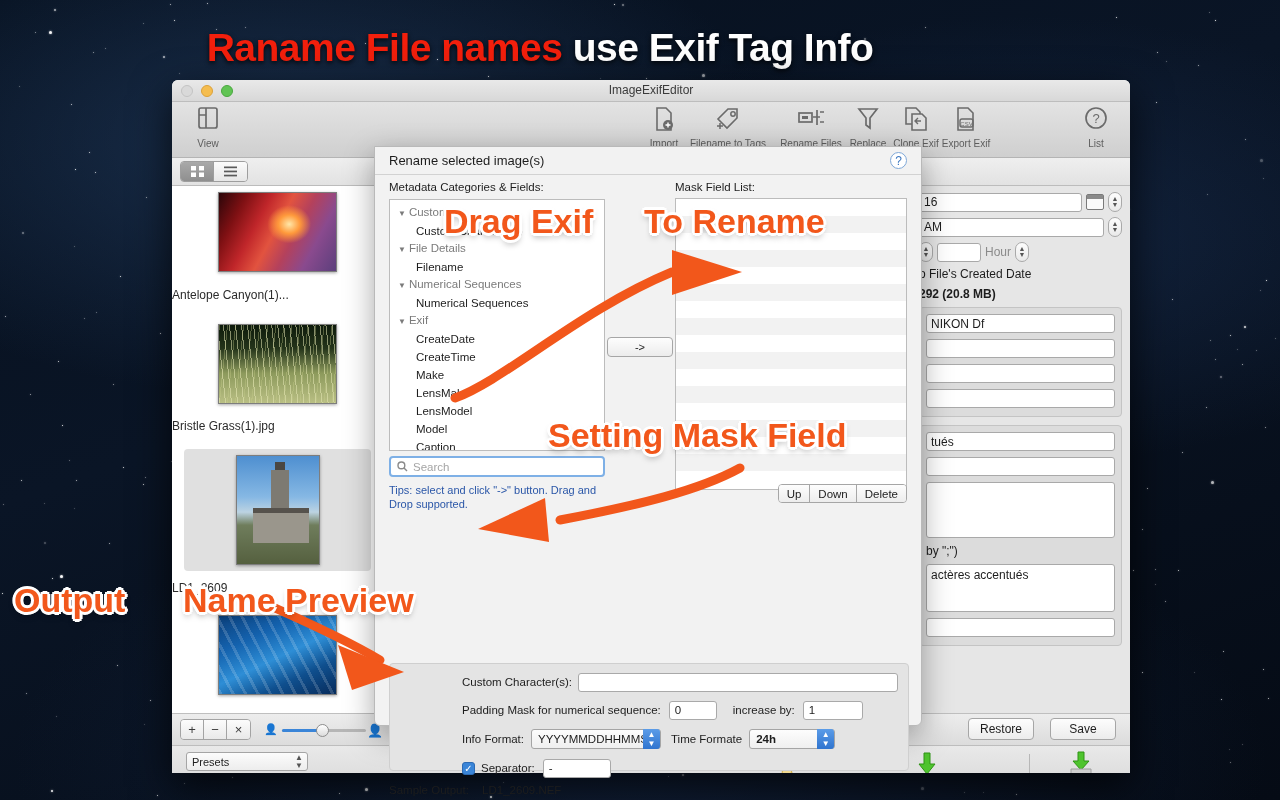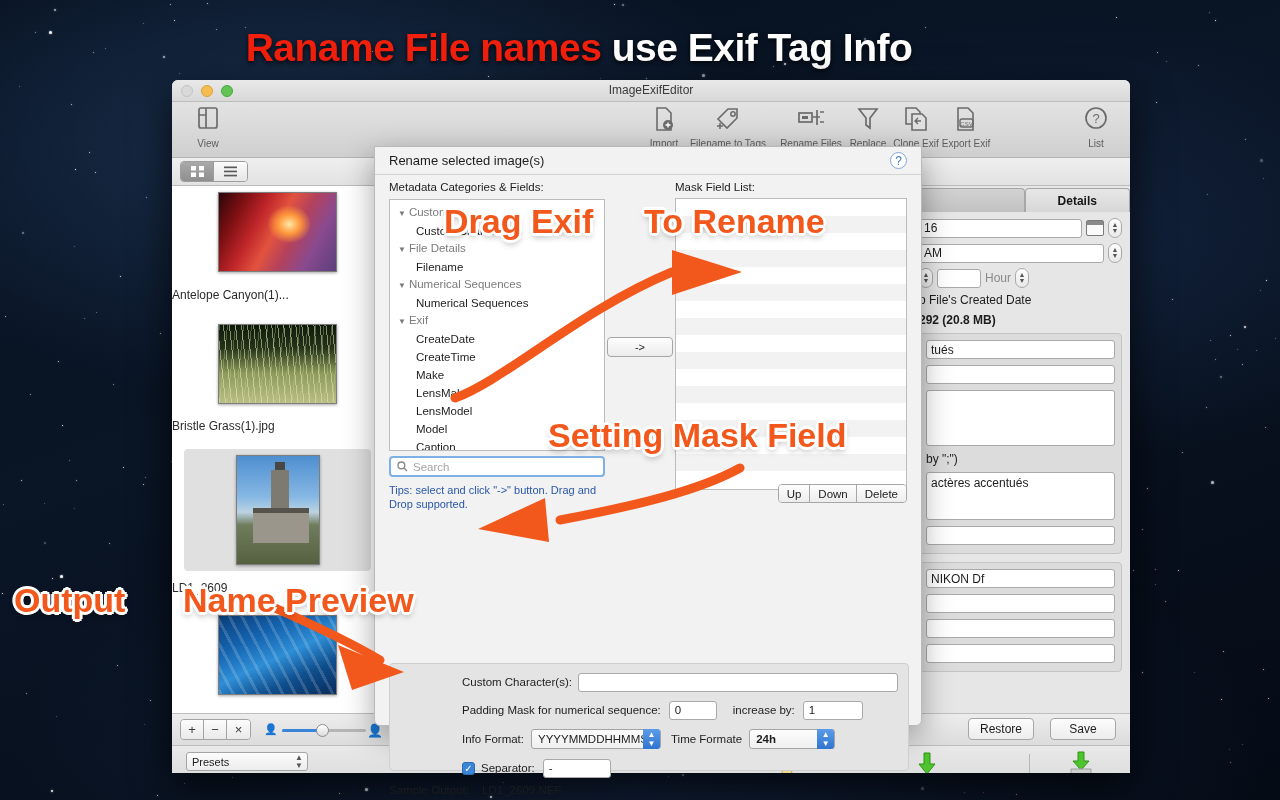--- a/index.html
+++ b/index.html
@@ -25,21 +25,20 @@
     box-shadow: 0 0 2px rgba(255,255,255,.8);
   }
 
   
   #headline {
     position: absolute; top: 26px; left: 0; width: 1080px;
     text-align: center;
     font-size: 39px; font-weight: bold; letter-spacing: -.5px;
     white-space: nowrap;
     font-family: "Liberation Sans", sans-serif;
-    margin-left: 39px;
   }
   #headline .red { color: #f21f0c; text-shadow: 0 2px 5px rgba(0,0,0,.8); }
   #headline .white { color: #ffffff; text-shadow: 0 2px 5px rgba(0,0,0,.8); }
 
   
   #app-window {
     position: absolute; left: 172px; top: 80px; width: 958px; height: 693px;
     background: #ececec;
     border-radius: 6px 6px 0 0;
     box-shadow: 0 14px 40px rgba(0,0,0,.75);
@@ -771,24 +770,20 @@
       <div class="thumb-label sel-lbl">LD1_2609</div>
 
       <div class="thumb-cell" style="padding-top:14px;">
         <div class="thumb-img"><div class="pic-ice"></div></div>
       </div>
     </div>
 
     <div id="center"></div>
 
     <div id="details">
-      <div id="det-tabs">
-        <div class="det-tab"></div>
-        <div class="det-tab active">Details</div>
-      </div>
       <div class="det-body">
         <div class="det-row">
           <div class="det-input">16</div>
           <div class="cal-ico"></div>
           <div class="stepper">
               <span>▲</span>
               <span>▼</span>
             </div>
         </div>
         <div class="det-row">
@@ -807,32 +802,32 @@
           <span style="color:#8a8a8a;">Hour</span>
           <div class="stepper">
               <span>▲</span>
               <span>▼</span>
             </div>
         </div>
         <div class="det-note">o File's Created Date</div>
         <div class="det-note" style="font-weight:bold;">292 (20.8 MB)</div>
 
         <div class="det-box">
+          <div class="det-input">NIKON Df</div>
+          <div class="det-input"></div>
+          <div class="det-input"></div>
+          <div class="det-input"></div>
+        </div>
+
+        <div class="det-box">
           <div class="det-input">tués</div>
           <div class="det-input"></div>
           <div class="det-input det-tall"></div>
           <div class="det-note">by ";")</div>
           <div class="det-input det-tall" style="height:48px;">actères accentués</div>
-          <div class="det-input"></div>
-        </div>
-
-        <div class="det-box">
-          <div class="det-input">NIKON Df</div>
-          <div class="det-input"></div>
-          <div class="det-input"></div>
           <div class="det-input"></div>
         </div>
       </div>
     </div>
   </div>
 
   <div id="botstrip">
     <div class="zoom-btns">
       <div>+</div>
       <div>−</div>

